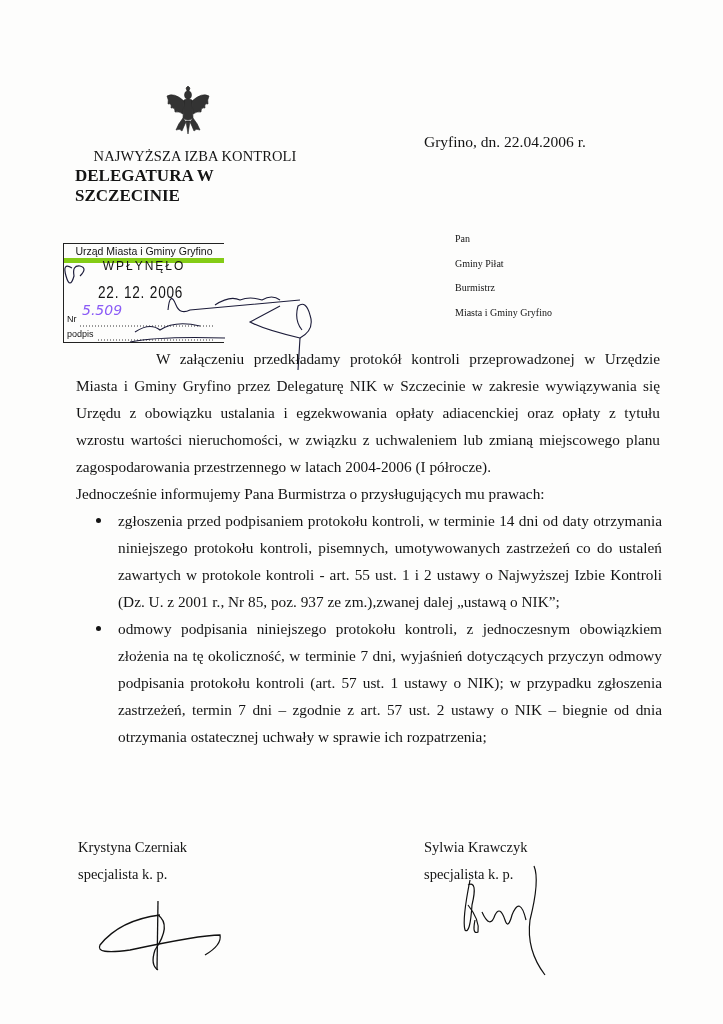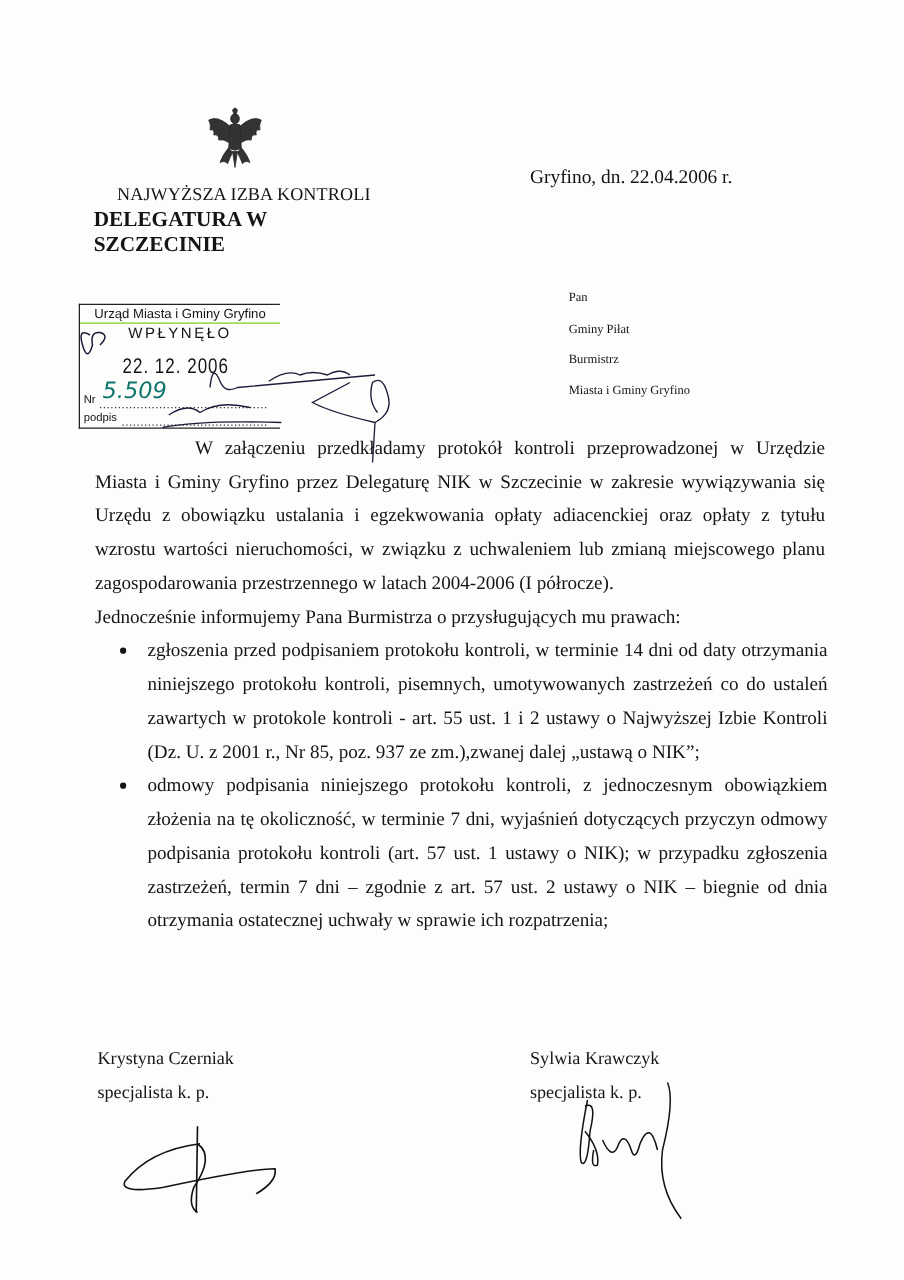--- a/index.html
+++ b/index.html
@@ -8,25 +8,25 @@
       font-family: "Liberation Serif", "DejaVu Serif", serif; color: #141414;
     }
     .abs { position: absolute; }
     .eagle { left: 166px; top: 86px; width: 44px; height: 52px; }
     .org-title { left: 75px; top: 148px; width: 240px; text-align: center; font-weight: normal; font-size: 14.5px; letter-spacing: 0.1px; }
     .org-sub { left: 75px; top: 166px; width: 240px; text-align: left; font-weight: bold; font-size: 17px; }
     .date { left: 424px; top: 133px; font-size: 15.5px; }
     .addressee { left: 423px; top: 227px; font-weight: normal; font-size: 10px; line-height: 24.5px; margin-left: 32px; }
 
     .stamp { left: 63px; top: 243px; width: 160px; height: 98px; border: 1.5px solid #222; border-right: none; font-family: "Liberation Sans", "DejaVu Sans", sans-serif; }
-    .stamp-line1 { position: absolute; left: 0; top: 1px; width: 160px; font-size: 10.5px; text-align: center; border-bottom: 1px solid #84cc16; padding-bottom: 1px; }
+    .stamp-line1 { position: absolute; left: 0; top: 1px; width: 160px; font-size: 10.5px; text-align: center; border-bottom: 5px solid #84cc16; padding-bottom: 1px; }
     .stamp-line2 { position: absolute; left: 0; top: 15px; width: 160px; font-size: 12px; text-align: center; letter-spacing: 2px; }
     .stamp-date { position: absolute; left: 34px; top: 39px; font-size: 17px; letter-spacing: 1px; transform: scaleX(0.8); transform-origin: left; }
     .stamp-nr { position: absolute; left: 3px; top: 70px; font-size: 9px; }
-    .stamp-nrval { position: absolute; left: 18px; top: 58px; font-family: "DejaVu Sans", sans-serif; font-style: italic; font-size: 18px; color: #0f766e; }
+    .stamp-nrval { position: absolute; left: 18px; top: 58px; font-family: "DejaVu Sans", sans-serif; font-style: italic; font-size: 14px; color: #8b5cf6; }
     .stamp-podpis { position: absolute; left: 3px; top: 85px; font-size: 9px; }
     .stamp-ink { position: absolute; left: 0; top: 0; }
 
     .body-text { left: 76px; width: 584px; font-size: 15.3px; line-height: 27px; text-align: justify; }
     .para1 { top: 345px; }
     .para1 .first { text-indent: 80px; }
     .para2 { top: 480px; }
     .bullets { left: 96px; top: 507px; width: 566px; font-size: 15.3px; line-height: 27px; }
     .bullet { position: relative; padding-left: 22px; text-align: justify; }
     .bullet::before { content: ""; position: absolute; left: 0; top: 11px; width: 5px; height: 5px; border-radius: 50%; background: #141414; }

